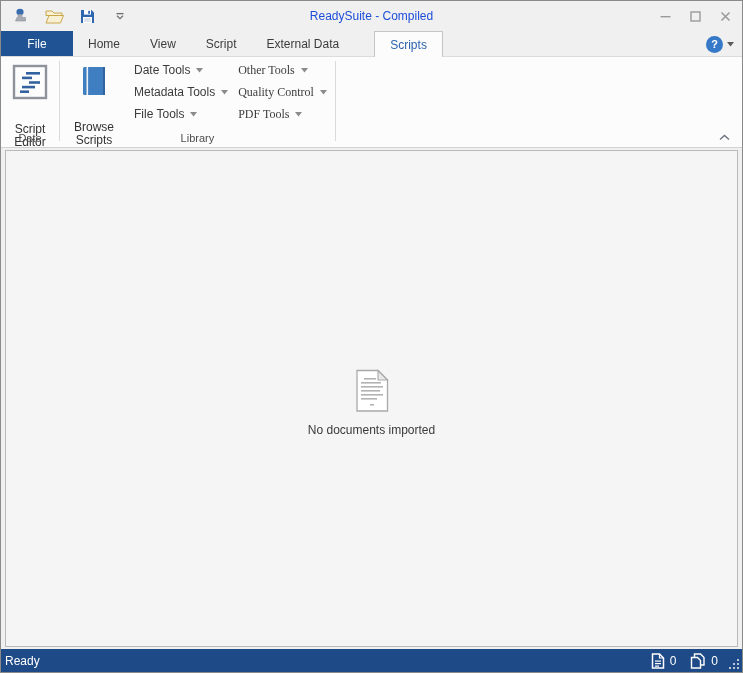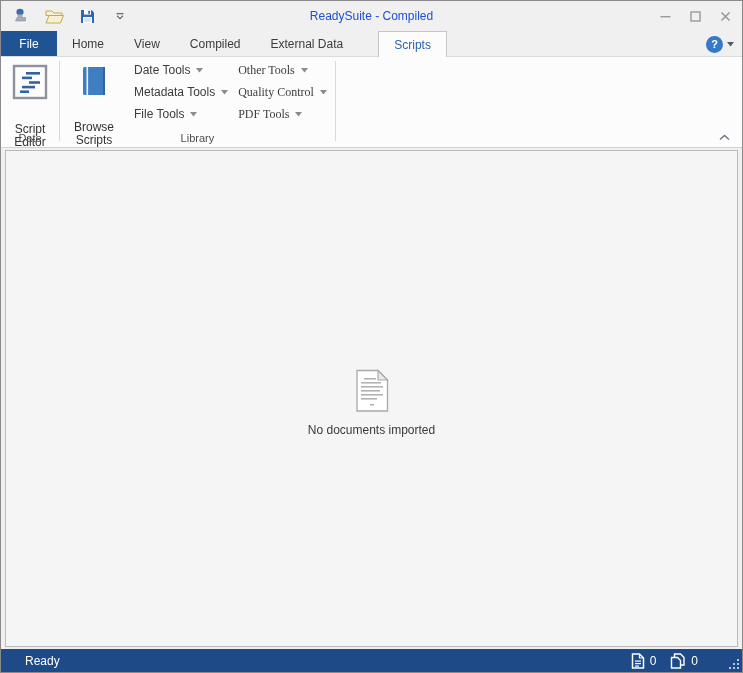--- a/index.html
+++ b/index.html
@@ -11,21 +11,21 @@
   
   .titlebar { position:relative; height:30px; }
   .qat { position:absolute; left:10px; top:0; height:30px; display:flex; align-items:center; gap:13px; }
   .qat-btn { display:flex; align-items:center; justify-content:center; width:20px; height:20px; cursor:default; }
   .title { position:absolute; left:0; right:0; top:0; height:30px; line-height:30px; text-align:center; font-size:12px; color:#1d4ed8; }
   .win-controls { position:absolute; right:10px; top:0; height:30px; display:flex; align-items:center; gap:16px; }
   .win-btn { width:14px; height:14px; display:flex; align-items:center; justify-content:center; }
   
   .tabrow { position:relative; height:26px; display:flex; align-items:stretch; border-bottom:1px solid #dcdcde; }
   .tab { font-size:12px; color:#3c3c3c; display:flex; align-items:center; justify-content:center; padding:0 15px; cursor:default; }
-  .tab-file { background:#1f5394; color:#ffffff; width:56px; padding:0; }
+  .tab-file { background:#1f5394; color:#ffffff; width:72px; padding:0; }
   .tab-active {
     background:#fcfcfd; color:#2b63ad;
     border:1px solid #c6c6c8; border-bottom:none;
     margin-bottom:-1px; position:relative; z-index:2;margin-left:20px;
   }
   .help-area { position:absolute; right:8px; top:0; height:26px; display:flex; align-items:center; gap:4px; }
   .help-btn { width:17px; height:17px; border-radius:50%; background:#3579c8; color:#fff; font-size:11px; font-weight:bold; display:flex; align-items:center; justify-content:center; }
   
   .ribbon { position:relative; height:91px; background:#fcfcfd; border-bottom:1px solid #d2d2d4; display:flex; }
   .rgroup { position:relative; height:100%; }
@@ -49,21 +49,21 @@
     position:absolute; left:4px; right:4px; top:149px; bottom:25px;
     background:#f5f5f6; border:1px solid #b9babc;
     display:flex; align-items:center; justify-content:center;
   }
   .empty-state { display:flex; flex-direction:column; align-items:center; margin-top:8px; }
   .empty-msg { margin-top:10px; font-size:12px; color:#3a3a3a; }
   
   .statusbar {
     position:absolute; left:0; right:0; bottom:0; height:23px;
     background:#1e4a87; color:#fff; display:flex; align-items:center;
-    font-size:12px; padding:0 24px;gap:18px;
+    font-size:12px; padding:0 4px;gap:18px;
   }
   .sb-right { margin-left:auto; display:flex; align-items:center; margin-right:20px; }
   .sb-item { display:flex; align-items:center; gap:5px; margin-left:14px; }
   .grip { position:absolute; right:2px; bottom:2px; }
 </style>
 </head>
 <body>
 
 <div class="window">
 
@@ -115,21 +115,21 @@
             <path d="M1.5 1.5 L9.5 9.5 M9.5 1.5 L1.5 9.5" stroke="#9a9a9a" stroke-width="1.6"></path>
           </svg>
       </span>
     </div>
   </div>
 
   <div class="tabrow">
     <div class="tab tab-file">File</div>
     <div class="tab">Home</div>
     <div class="tab">View</div>
-    <div class="tab">Compiled</div>
+    <div class="tab">Script</div>
     <div class="tab">External Data</div>
     <div class="tab tab-active">Scripts</div>
     <div class="help-area">
       <span class="help-btn">?</span>
       <svg width="7" height="5" viewBox="0 0 7 5">
           <path d="M0 0 h7 L3.5 4.5 z" fill="#5a5a5a"></path>
         </svg>
     </div>
   </div>
 

